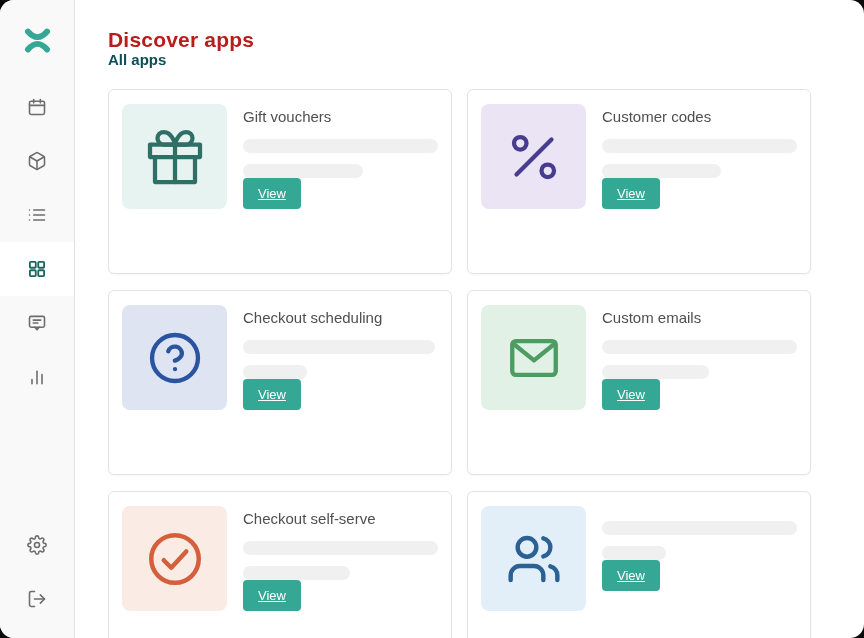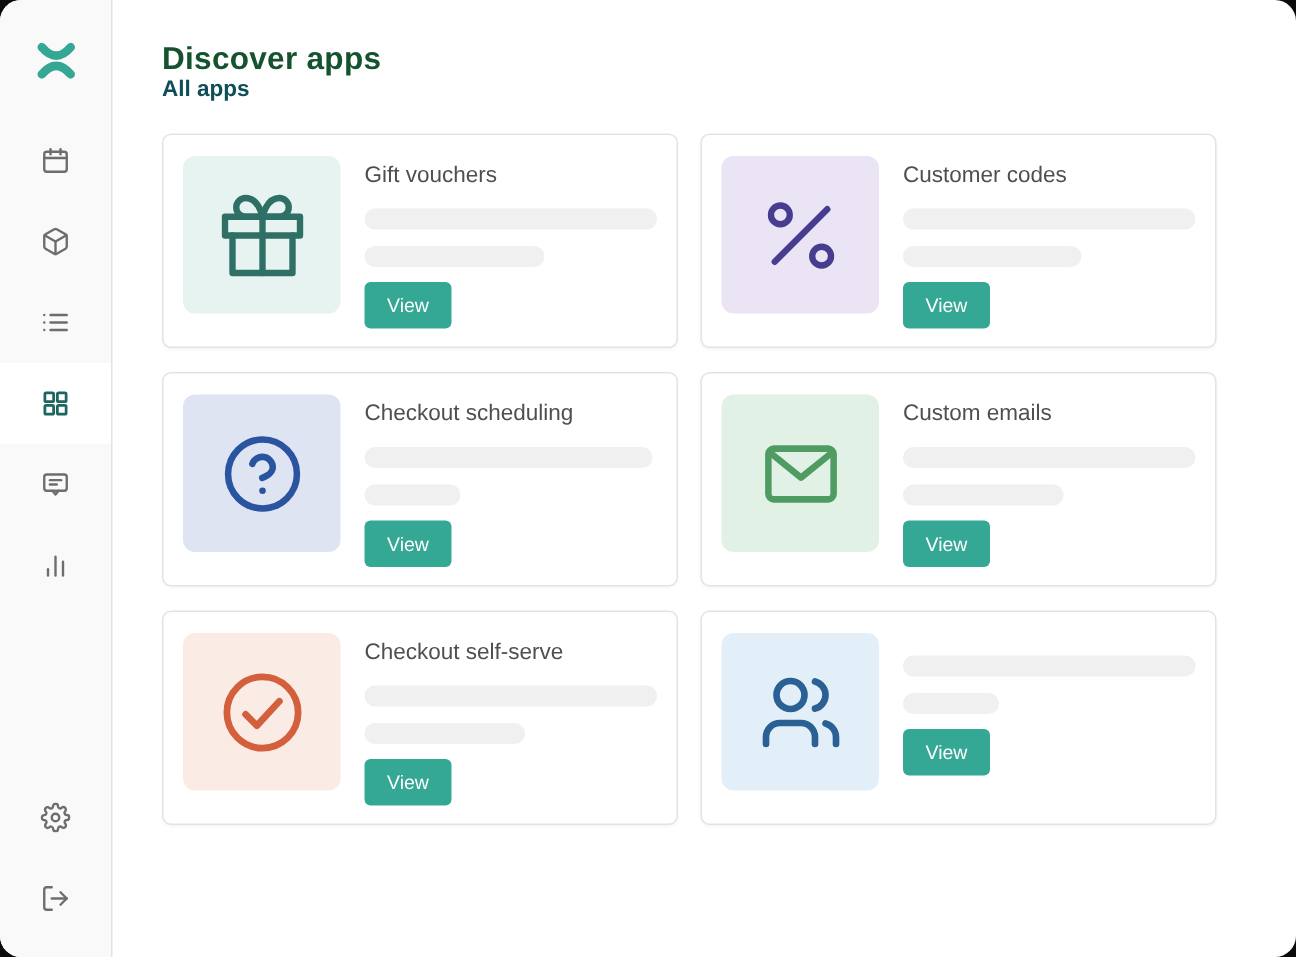--- a/index.html
+++ b/index.html
@@ -9,32 +9,32 @@
   .sidebar{width:74px;flex-shrink:0;background:#f9f9f9;border-right:1px solid #e3e3e3;display:flex;flex-direction:column;}
   .logo-area{height:80px;display:flex;align-items:center;justify-content:center;cursor:pointer;}
   .nav-item{height:54px;display:flex;align-items:center;justify-content:center;color:#6d6d6d;cursor:pointer;}
   .nav-item.active{background:#ffffff;color:#1c665f;}
   .sidebar-spacer{flex:1;}
   .sidebar-bottom{padding-bottom:12px;}
   .nav-item svg{display:block;}
 
   
   .main{flex:1;padding:28px 54px 0 33px;}
-  .page-title{margin:0;font-size:21px;line-height:24px;font-weight:700;color:#14532d;letter-spacing:.2px;}
+  .page-title{margin:0;font-size:21px;line-height:24px;font-weight:700;color:#b91c1c;letter-spacing:.2px;}
   .section-label{font-size:15px;line-height:16px;font-weight:700;color:#0d4e57;}
 
   .grid{display:grid;grid-template-columns:344px 344px;column-gap:15px;row-gap:16px;margin-top:21px;}
-  .card{box-sizing:border-box;height:143px;background:#fff;border:1px solid #e3e3e5;border-radius:6px;padding:14px 14px 14px 13px;display:flex;box-shadow:0 1px 2px rgba(0,0,0,.04);}
+  .card{box-sizing:border-box;height:185px;background:#fff;border:1px solid #e3e3e5;border-radius:6px;padding:14px 14px 14px 13px;display:flex;box-shadow:0 1px 2px rgba(0,0,0,.04);}
   .tile{width:105px;height:105px;border-radius:8px;display:flex;align-items:center;justify-content:center;flex-shrink:0;}
   .card-body{margin-left:16px;padding-top:3px;min-width:0;}
   .card-title{font-size:15px;line-height:20px;color:#4f4f4f;}
   .skeleton{height:14px;border-radius:7px;background:#f0f0f0;}
   .sk1{margin-top:12px;}
   .sk2{margin-top:11px;}
-  .view-btn{display:block;margin-top:10px;width:58px;height:31px;background:#35a795;color:#fff;border:none;border-radius:4px;font-size:13px;font-family:inherit;cursor:pointer;}
+  .view-btn{display:block;margin-top:0;width:58px;height:31px;background:#35a795;color:#fff;border:none;border-radius:4px;font-size:13px;font-family:inherit;cursor:pointer;text-decoration:underline;}
 </style>
 </head>
 <body>
 
 <div class="window">
 
   <div class="sidebar">
     <div class="logo-area">
       <svg width="27" height="25" viewBox="0 0 24 22" fill="none" stroke="#35a795" stroke-width="5.2" stroke-linecap="round">
         <path d="M3.5 3 Q12 13 20.5 3"></path>

